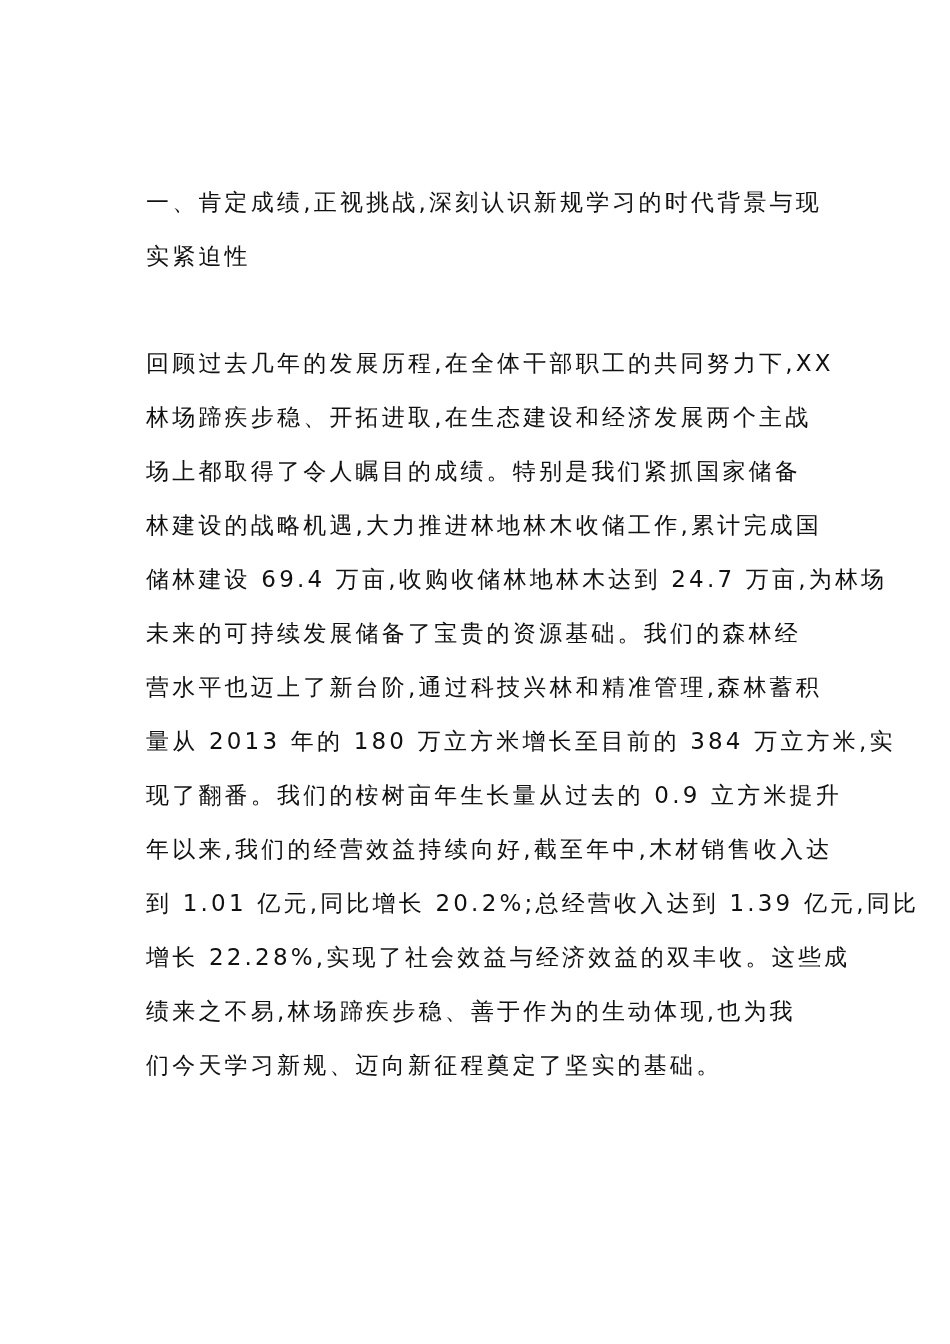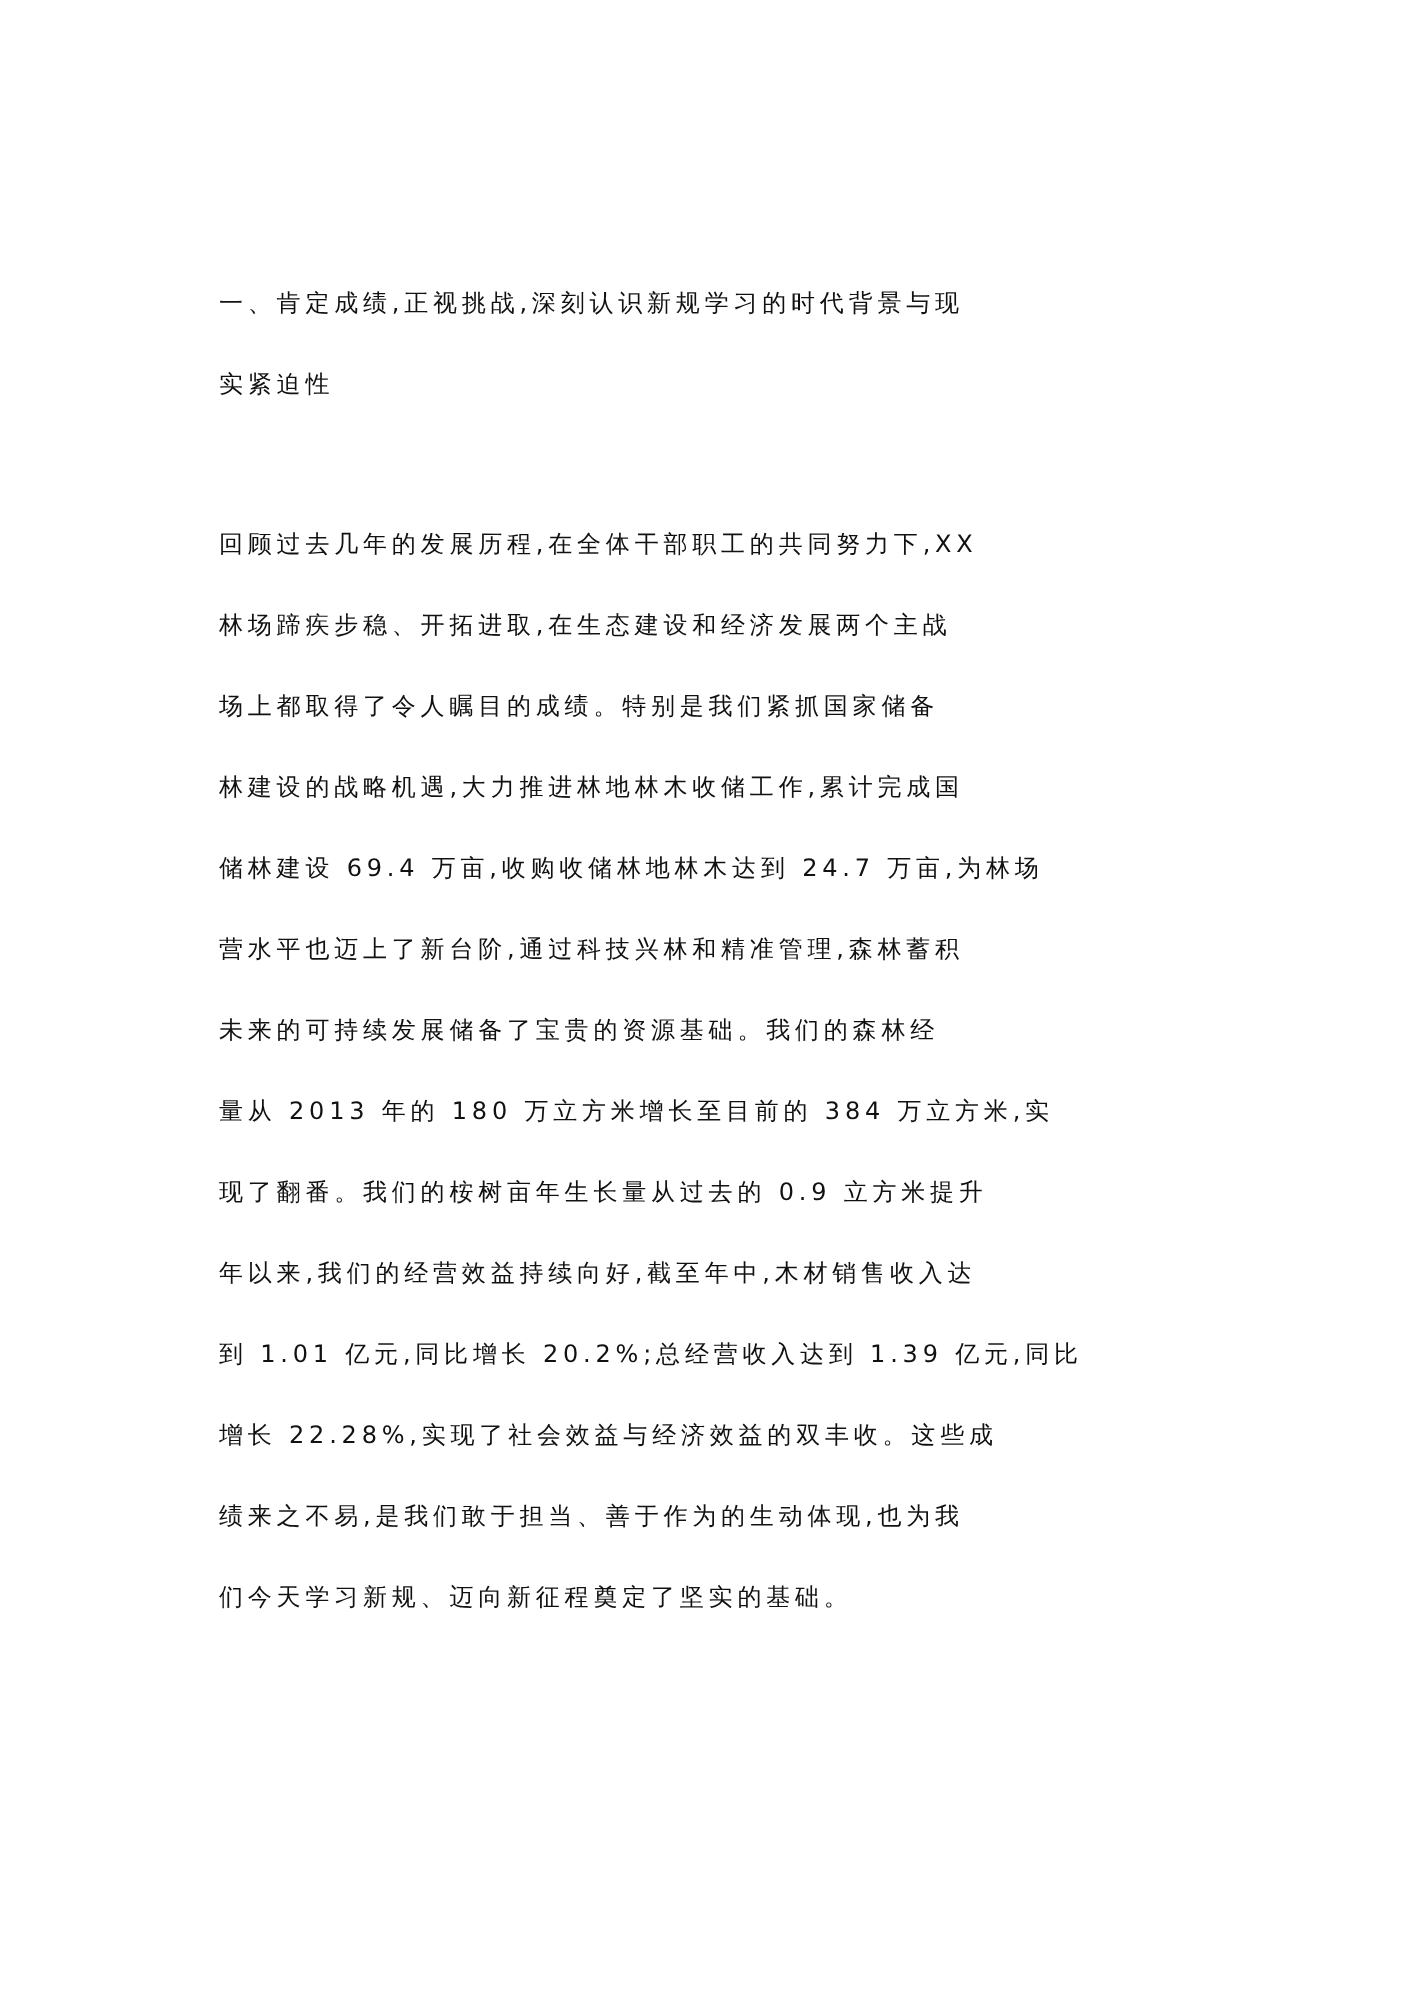--- a/index.html
+++ b/index.html
@@ -24,21 +24,21 @@
       background: #ffffff;
     }
     .block {
       position: absolute;
       left: 146px;
       width: 670px;
     }
     .line {
       height: 54px;
       line-height: 54px;
-      font-size: 16px;
+      font-size: 23px;
       letter-spacing: 3.2px;
       white-space: nowrap;
       overflow: visible;
     }
     .heading-block { top: 175px; }
     .para1-block { top: 336px; }
     .para2-block { top: 1191px; }
   </style>
 </head>
 <body>
@@ -49,25 +49,25 @@
     <div class="line">一、肯定成绩,正视挑战,深刻认识新规学习的时代背景与现</div>
     <div class="line">实紧迫性</div>
   </div>
 
   <div class="block para1-block">
     <div class="line">回顾过去几年的发展历程,在全体干部职工的共同努力下,XX</div>
     <div class="line">林场蹄疾步稳、开拓进取,在生态建设和经济发展两个主战</div>
     <div class="line">场上都取得了令人瞩目的成绩。特别是我们紧抓国家储备</div>
     <div class="line">林建设的战略机遇,大力推进林地林木收储工作,累计完成国</div>
     <div class="line">储林建设 69.4 万亩,收购收储林地林木达到 24.7 万亩,为林场</div>
+    <div class="line">未来的可持续发展储备了宝贵的资源基础。我们的森林经</div>
     <div class="line">营水平也迈上了新台阶,通过科技兴林和精准管理,森林蓄积</div>
-    <div class="line">未来的可持续发展储备了宝贵的资源基础。我们的森林经</div>
     <div class="line">量从 2013 年的 180 万立方米增长至目前的 384 万立方米,实</div>
     <div class="line">现了翻番。我们的桉树亩年生长量从过去的 0.9 立方米提升</div>
     <div class="line">年以来,我们的经营效益持续向好,截至年中,木材销售收入达</div>
     <div class="line">到 1.01 亿元,同比增长 20.2%;总经营收入达到 1.39 亿元,同比</div>
     <div class="line">增长 22.28%,实现了社会效益与经济效益的双丰收。这些成</div>
-    <div class="line">绩来之不易,是我们敢于担当、善于作为的生动体现,也为我</div>
+    <div class="line">绩来之不易,林场蹄疾步稳、善于作为的生动体现,也为我</div>
     <div class="line">们今天学习新规、迈向新征程奠定了坚实的基础。</div>
   </div>
 
 
 </div>
 
 </body></html>

